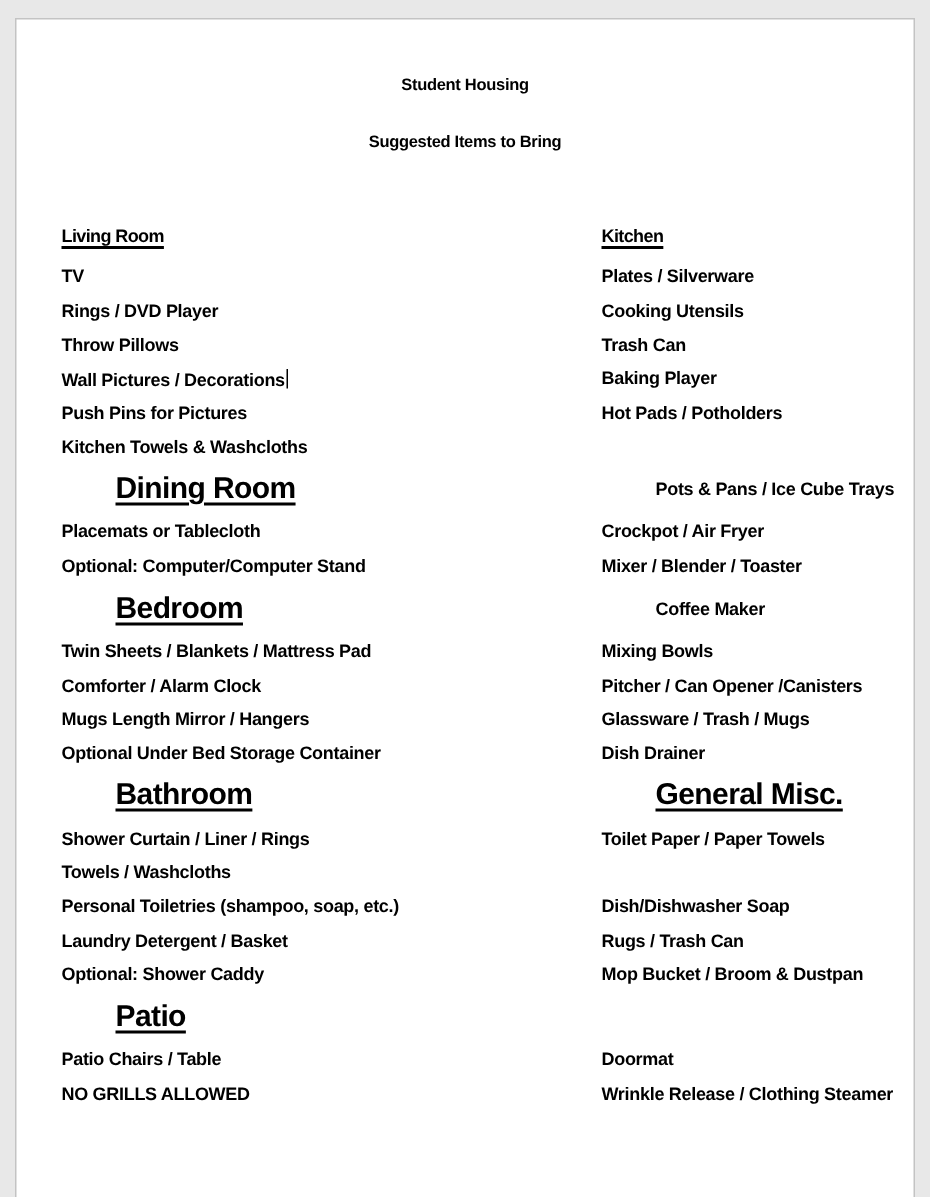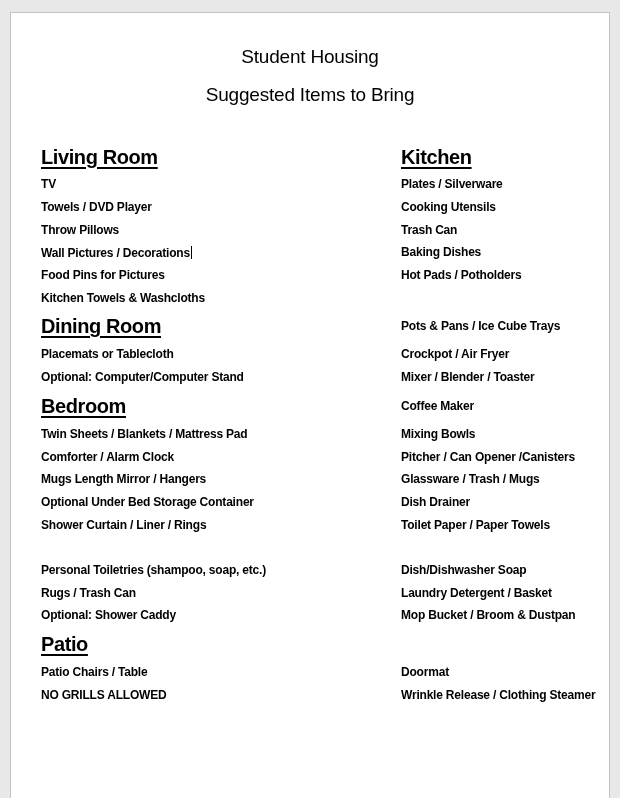--- a/index.html
+++ b/index.html
@@ -12,49 +12,49 @@
   }
   .page {
     position: absolute;
     left: 10px; top: 12px;
     width: 600px; height: 920px;
     background: #ffffff;
     border: 1px solid #c3c3c3;
   }
   .doc-title { text-align: center; margin-top: 34px; }
   .t-line {
-    font-size: 19px;
-    font-weight: normal;
+    font-size: 11px;
+    font-weight: bold;
     line-height: 20px;
     letter-spacing: -0.2px;
   }
   .t-line + .t-line { margin-top: 18px; }
 
   .grid {
     margin-top: 36px;
     padding-left: 30px;
     padding-right: 10px;
   }
   .row {
     display: grid;
     grid-template-columns: 360px 1fr;
     align-items: center;
     height: 22.7px;
   }
   .row.rh1 { height: 32px; }
-  .row.rh2 { height: 34px; }
+  .row.rh2 { height: 34px; margin-left: 36px; }
   .cell {
     font-size: 12px;
     font-weight: bold;
     letter-spacing: -0.2px;
     white-space: nowrap;
     line-height: 1;
   }
   .cell.h1 {
-    font-size: 20px;
+    font-size: 12px;
     letter-spacing: -0.4px;
     text-decoration: underline;
     text-decoration-thickness: 2px;
     text-underline-offset: 3px;
   }
   .cell.h2 {
     font-size: 20px;
     letter-spacing: -0.4px;
     text-decoration: underline;
     text-decoration-thickness: 2px;
@@ -85,36 +85,36 @@
       <div class="cell h1">Living Room</div>
       <div class="cell h1">Kitchen</div>
     </div>
 
     <div class="row">
       <div class="cell">TV</div>
       <div class="cell">Plates / Silverware</div>
     </div>
 
     <div class="row">
-      <div class="cell">Towels / DVD Player</div>
+      <div class="cell">Rings / DVD Player</div>
       <div class="cell">Cooking Utensils</div>
     </div>
 
     <div class="row">
       <div class="cell">Throw Pillows</div>
       <div class="cell">Trash Can</div>
     </div>
 
     <div class="row">
       <div class="cell"><span>Wall Pictures / Decorations</span><span class="caret"></span></div>
-      <div class="cell">Baking Dishes</div>
-    </div>
-
-    <div class="row">
-      <div class="cell">Food Pins for Pictures</div>
+      <div class="cell">Baking Player</div>
+    </div>
+
+    <div class="row">
+      <div class="cell">Push Pins for Pictures</div>
       <div class="cell">Hot Pads / Potholders</div>
     </div>
 
     <div class="row">
       <div class="cell">Kitchen Towels &amp; Washcloths</div>
     </div>
 
     <div class="row rh2">
       <div class="cell h2">Dining Room</div>
       <div class="cell">Pots &amp; Pans / Ice Cube Trays</div>
@@ -149,37 +149,42 @@
     <div class="row">
       <div class="cell">Mugs Length Mirror / Hangers</div>
       <div class="cell">Glassware / Trash / Mugs</div>
     </div>
 
     <div class="row">
       <div class="cell">Optional Under Bed Storage Container</div>
       <div class="cell">Dish Drainer</div>
     </div>
 
+    <div class="row rh2">
+      <div class="cell h2">Bathroom</div>
+      <div class="cell h2">General Misc.</div>
+    </div>
 
     <div class="row">
       <div class="cell">Shower Curtain / Liner / Rings</div>
       <div class="cell">Toilet Paper / Paper Towels</div>
     </div>
 
     <div class="row">
+      <div class="cell">Towels / Washcloths</div>
     </div>
 
     <div class="row">
       <div class="cell">Personal Toiletries (shampoo, soap, etc.)</div>
       <div class="cell">Dish/Dishwasher Soap</div>
     </div>
 
     <div class="row">
+      <div class="cell">Laundry Detergent / Basket</div>
       <div class="cell">Rugs / Trash Can</div>
-      <div class="cell">Laundry Detergent / Basket</div>
     </div>
 
     <div class="row">
       <div class="cell">Optional: Shower Caddy</div>
       <div class="cell">Mop Bucket / Broom &amp; Dustpan</div>
     </div>
 
     <div class="row rh2">
       <div class="cell h2">Patio</div>
     </div>

